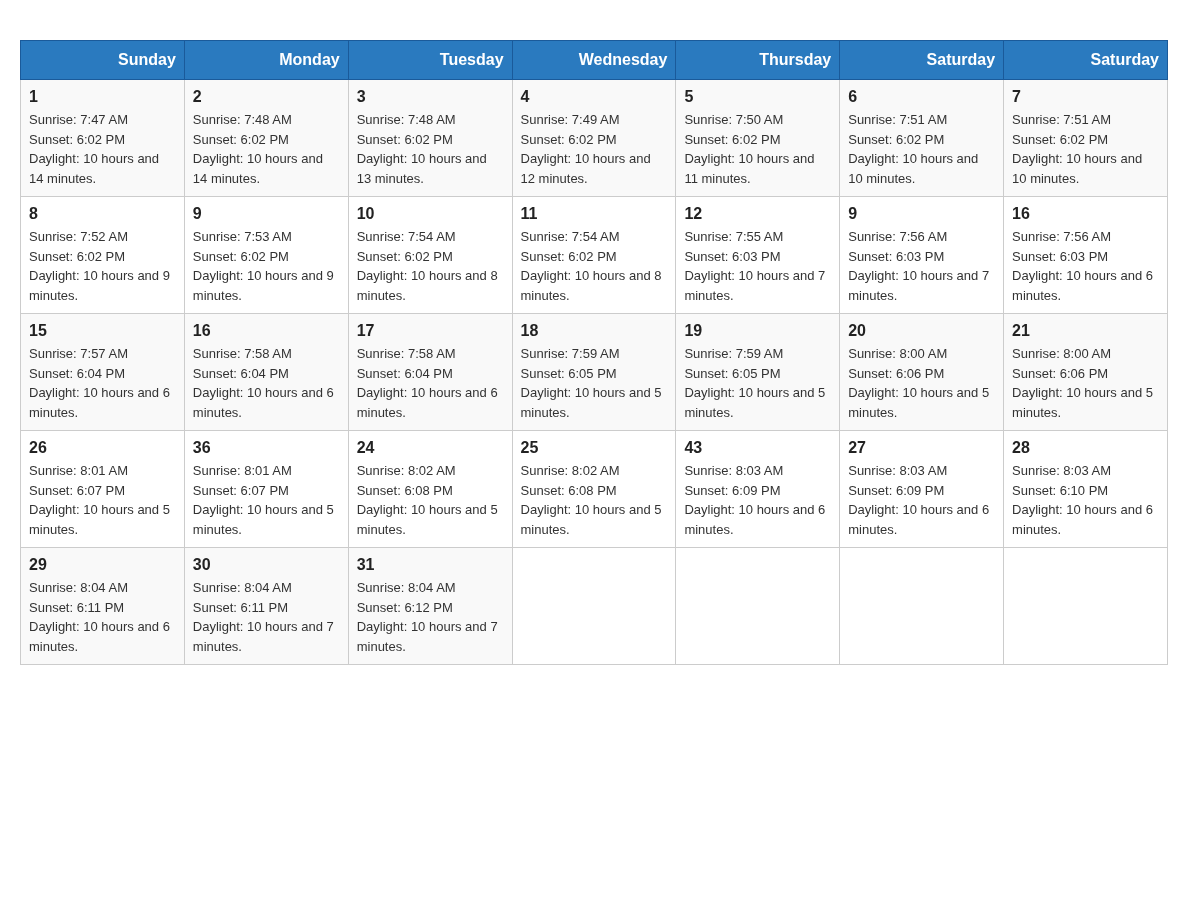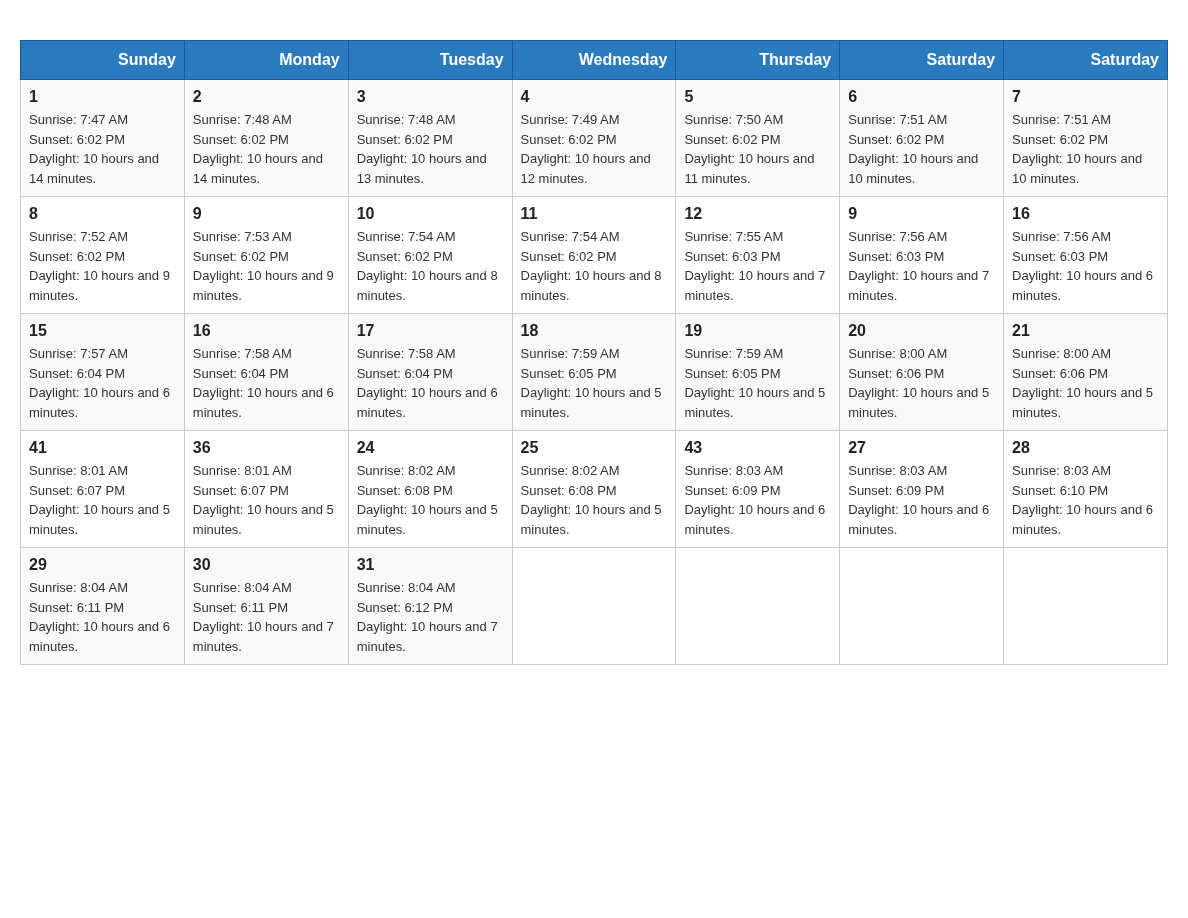--- a/index.html
+++ b/index.html
@@ -197,21 +197,21 @@
           <span class="day-number">20</span>
 <div class="day-info">Sunrise: 8:00 AM<br>Sunset: 6:06 PM<br>Daylight: 10 hours and 5 minutes.</div>
         </td>
         <td>
           <span class="day-number">21</span>
 <div class="day-info">Sunrise: 8:00 AM<br>Sunset: 6:06 PM<br>Daylight: 10 hours and 5 minutes.</div>
         </td>
       </tr>
       <tr>
         <td>
-          <span class="day-number">41</span>
+          <span class="day-number">26</span>
 <div class="day-info">Sunrise: 8:01 AM<br>Sunset: 6:07 PM<br>Daylight: 10 hours and 5 minutes.</div>
         </td>
         <td>
           <span class="day-number">36</span>
 <div class="day-info">Sunrise: 8:01 AM<br>Sunset: 6:07 PM<br>Daylight: 10 hours and 5 minutes.</div>
         </td>
         <td>
           <span class="day-number">24</span>
 <div class="day-info">Sunrise: 8:02 AM<br>Sunset: 6:08 PM<br>Daylight: 10 hours and 5 minutes.</div>
         </td>

